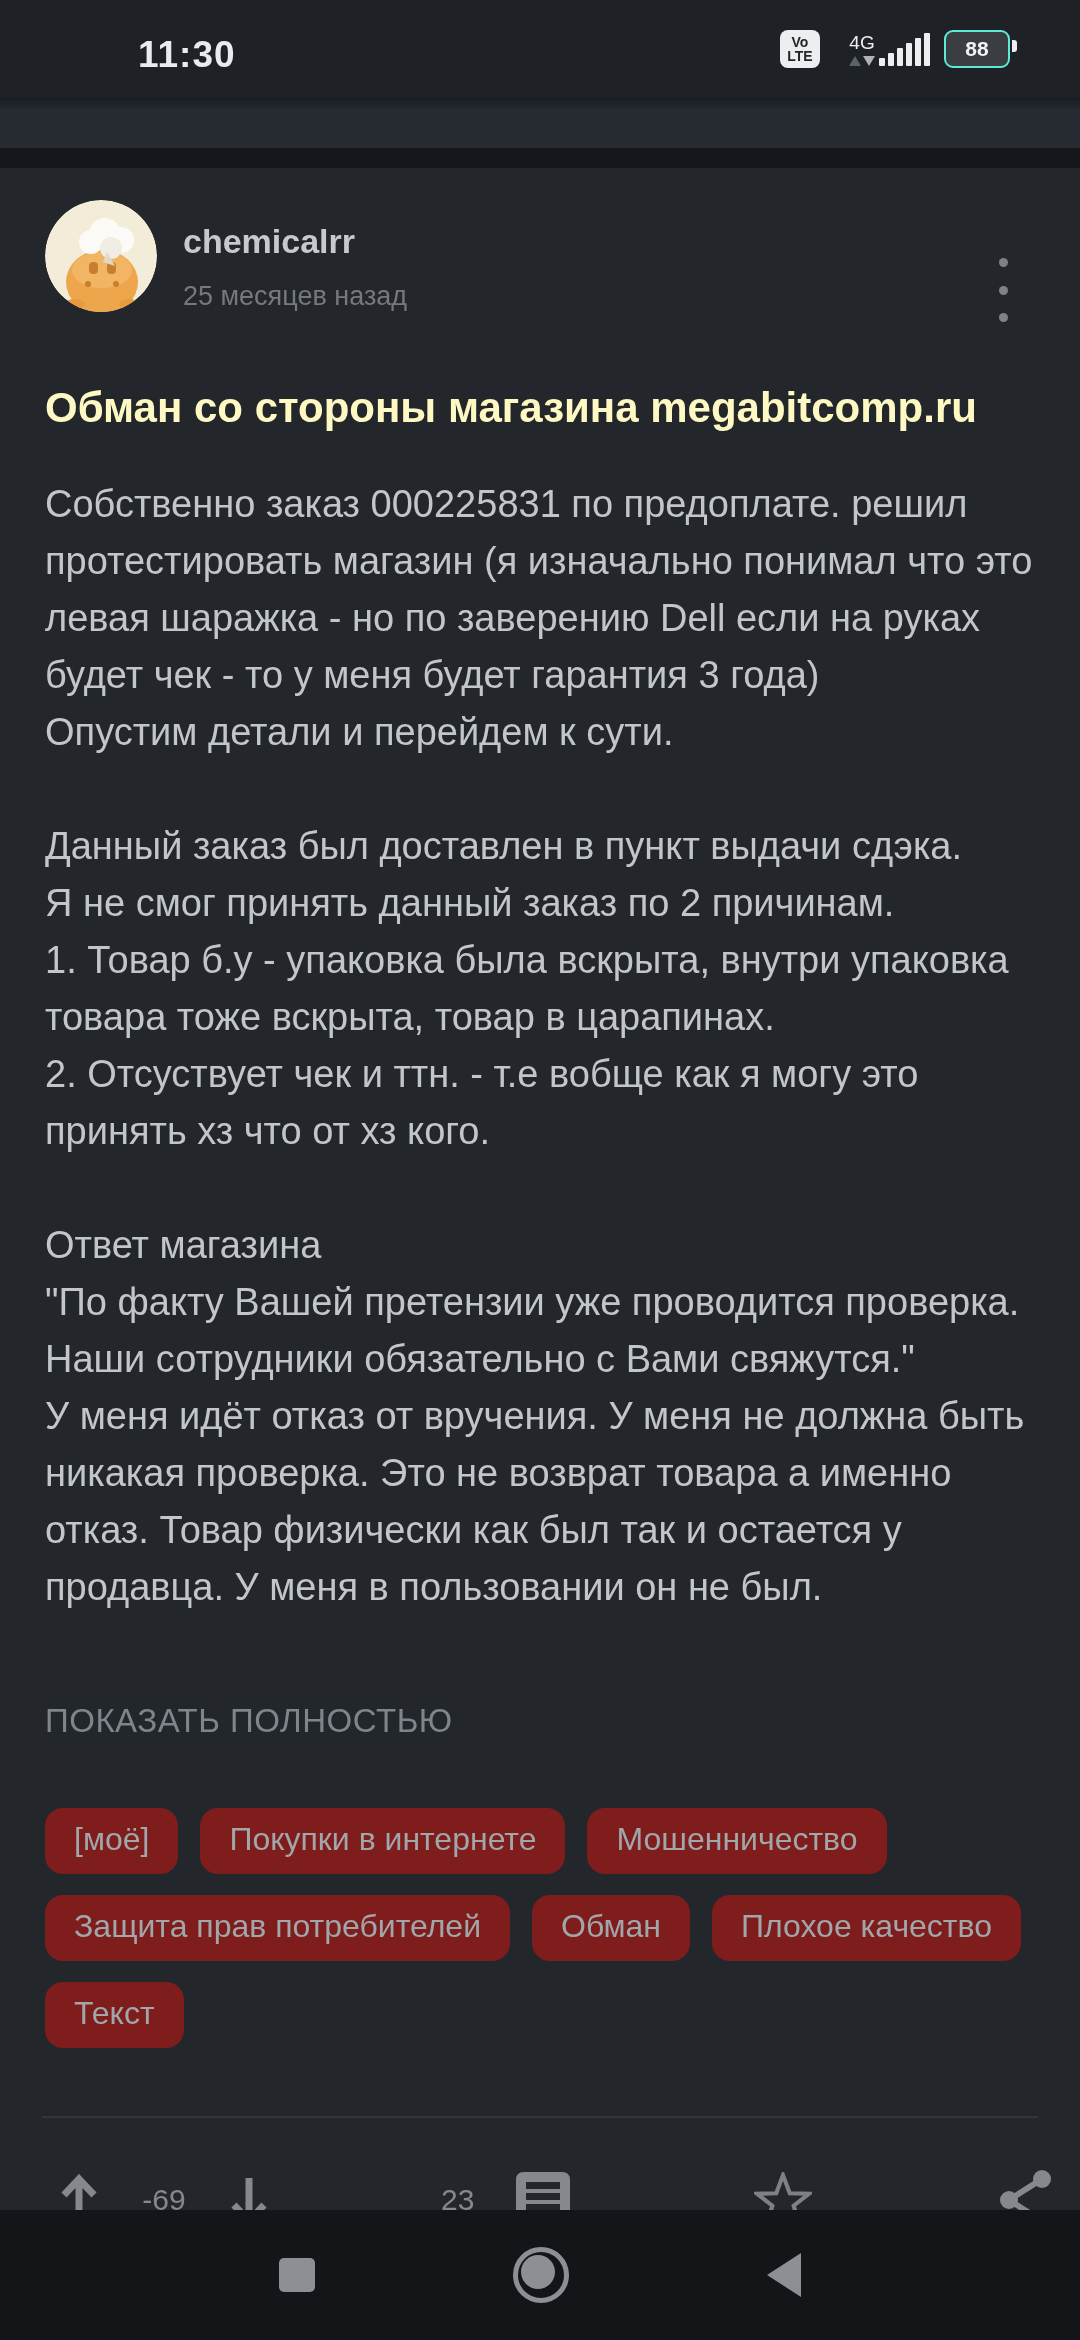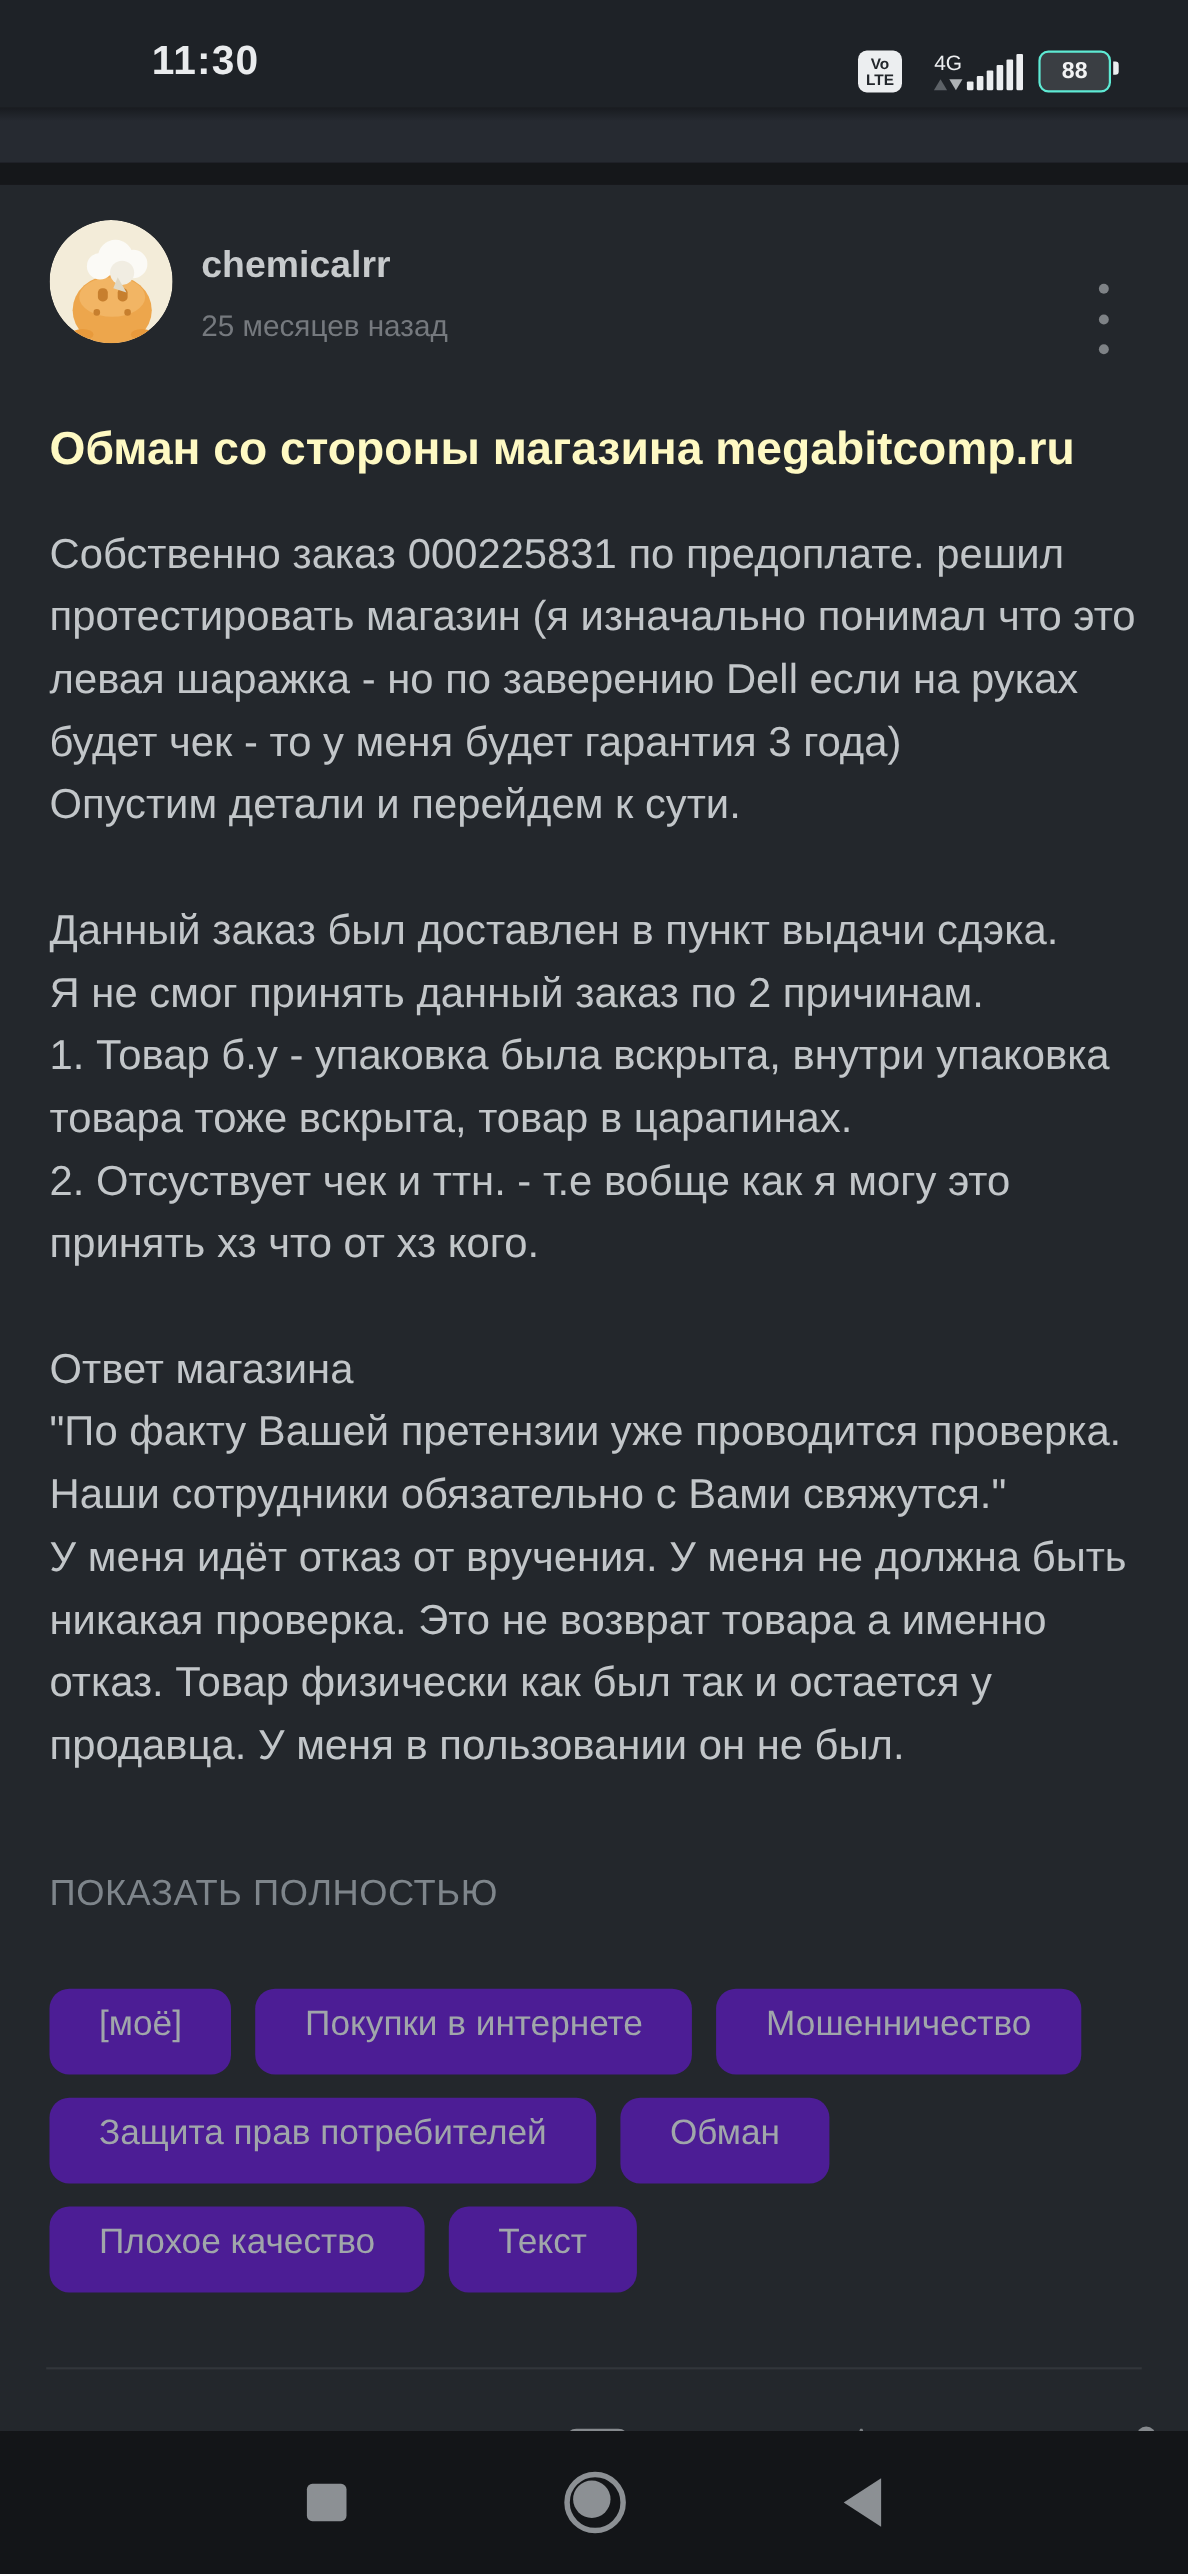--- a/index.html
+++ b/index.html
@@ -2,21 +2,21 @@
 <html><head>
 <meta charset="utf-8">
 <style>
   html,body{margin:0;padding:0;background:#000;}
   .screen{position:relative;width:1080px;height:2340px;overflow:hidden;
           font-family:"Liberation Sans","DejaVu Sans",sans-serif;background:#17191c;}
 
   
   .status-bar{position:absolute;left:0;top:0;width:1080px;height:98px;background:#1e2227;}
   .sb-time{position:absolute;left:138px;top:34px;font-size:37px;font-weight:bold;color:#e9ebed;letter-spacing:1px;}
-  .sb-right{position:absolute;right:70px;top:16px;height:98px;display:flex;align-items:center;gap:14px;}
+  .sb-right{position:absolute;right:70px;top:0;height:98px;display:flex;align-items:center;gap:14px;}
   .volte-badge{width:40px;height:38px;background:#eceef0;border-radius:8px;display:flex;flex-direction:column;
                align-items:center;justify-content:center;line-height:1;}
   .volte-badge span{font-size:14px;font-weight:bold;color:#22262b;}
   .net-cluster{display:flex;align-items:flex-end;gap:4px;}
   .net-col{display:flex;flex-direction:column;align-items:center;margin-bottom:0px;margin-left:15px;}
   .net-type{font-size:19px;color:#eceef0;line-height:1;margin-bottom:4px;}
   .net-arrows{display:flex;gap:2px;}
   .net-arrows .a-up{width:0;height:0;border-left:6px solid transparent;border-right:6px solid transparent;border-bottom:10px solid #5d6267;}
   .net-arrows .a-dn{width:0;height:0;border-left:6px solid transparent;border-right:6px solid transparent;border-top:10px solid #aeb2b5;}
   .sig-bars{display:flex;align-items:flex-end;gap:3px;}
@@ -47,21 +47,21 @@
 
   .post-title{margin-top:72px;font-size:42px;font-weight:bold;color:#fef9c3;white-space:nowrap;}
 
   .post-body{margin-top:44px;width:990px;}
   .para{font-size:38px;line-height:57px;color:#c2c6c9;white-space:pre-line;margin:0 0 57px 0;}
   .para:last-child{margin-bottom:0;}
 
   .show-full{margin-top:86px;font-size:33px;color:#7e858b;letter-spacing:0.5px;cursor:pointer;display:inline-block;}
 
   .tags{margin-top:68px;width:1000px;display:flex;flex-wrap:wrap;gap:21px 22px;}
-  .tag{height:78px;line-height:62px;padding:0 45px;background:#4c1d95;border-radius:18px;
+  .tag{height:66px;line-height:62px;padding:0 29px;background:#7f1d1d;border-radius:18px;
        font-size:32px;color:#a0a6aa;white-space:nowrap;cursor:pointer;}
 
   .action-divider{margin-top:68px;margin-left:-3px;width:996px;height:2px;background:#32363b;}
   .action-bar{margin-top:50px;height:64px;display:flex;align-items:center;}
   .vote-group{display:flex;align-items:center;gap:36px;margin-left:14px;}
   .rating{font-size:30px;color:#85898d;min-width:58px;text-align:center;}
   .comment-group{display:flex;align-items:center;gap:40px;margin-left:172px;}
   .comment-count{font-size:30px;color:#85898d;}
   .star-wrap{margin-left:182px;}
   .share-wrap{margin-left:186px;}

